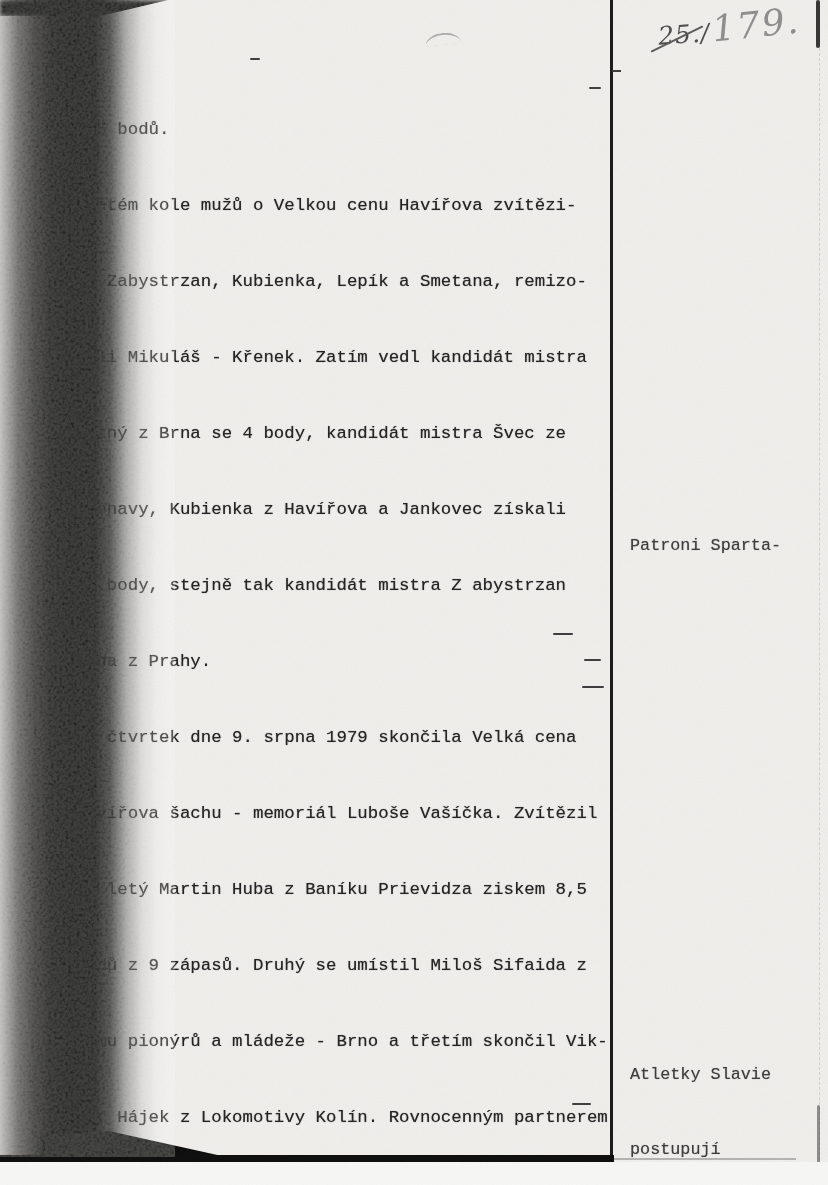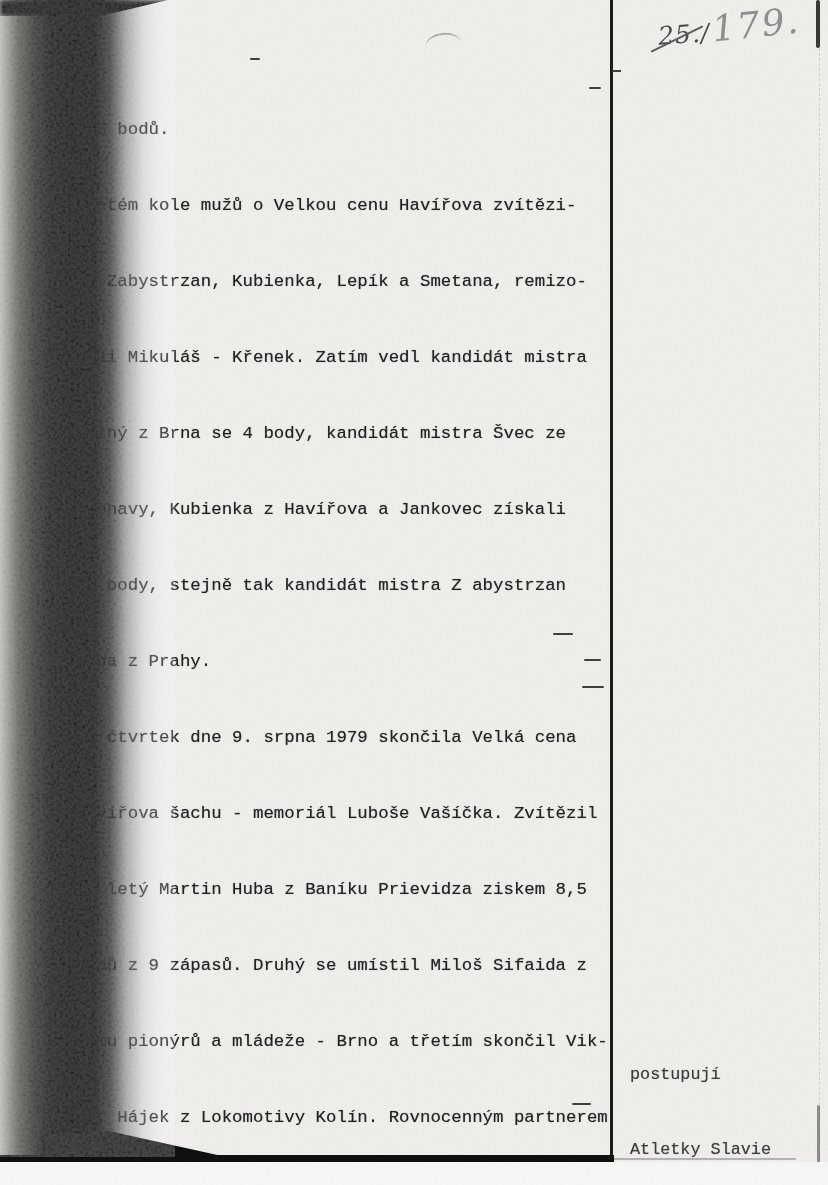--- a/index.html
+++ b/index.html
@@ -136,24 +136,25 @@
     
     
     
     
     
     
     
   </div>
 
   <div class="margin-note note-1">
+    <div>Patroni Sparta-</div>
   </div>
   <div class="margin-note note-2">
+    <div>Atletky Slavie</div>
     <div>postupují</div>
-    <div>Atletky Slavie</div>
   </div>
 
   <div class="corner">
     <span class="hand-crossed">25./</span>
     <span class="hand-strike"></span>
     <span class="hand-page">179.</span>
   </div>
 
   <div class="column-rule"></div>
   <div class="rule-tick"></div>

